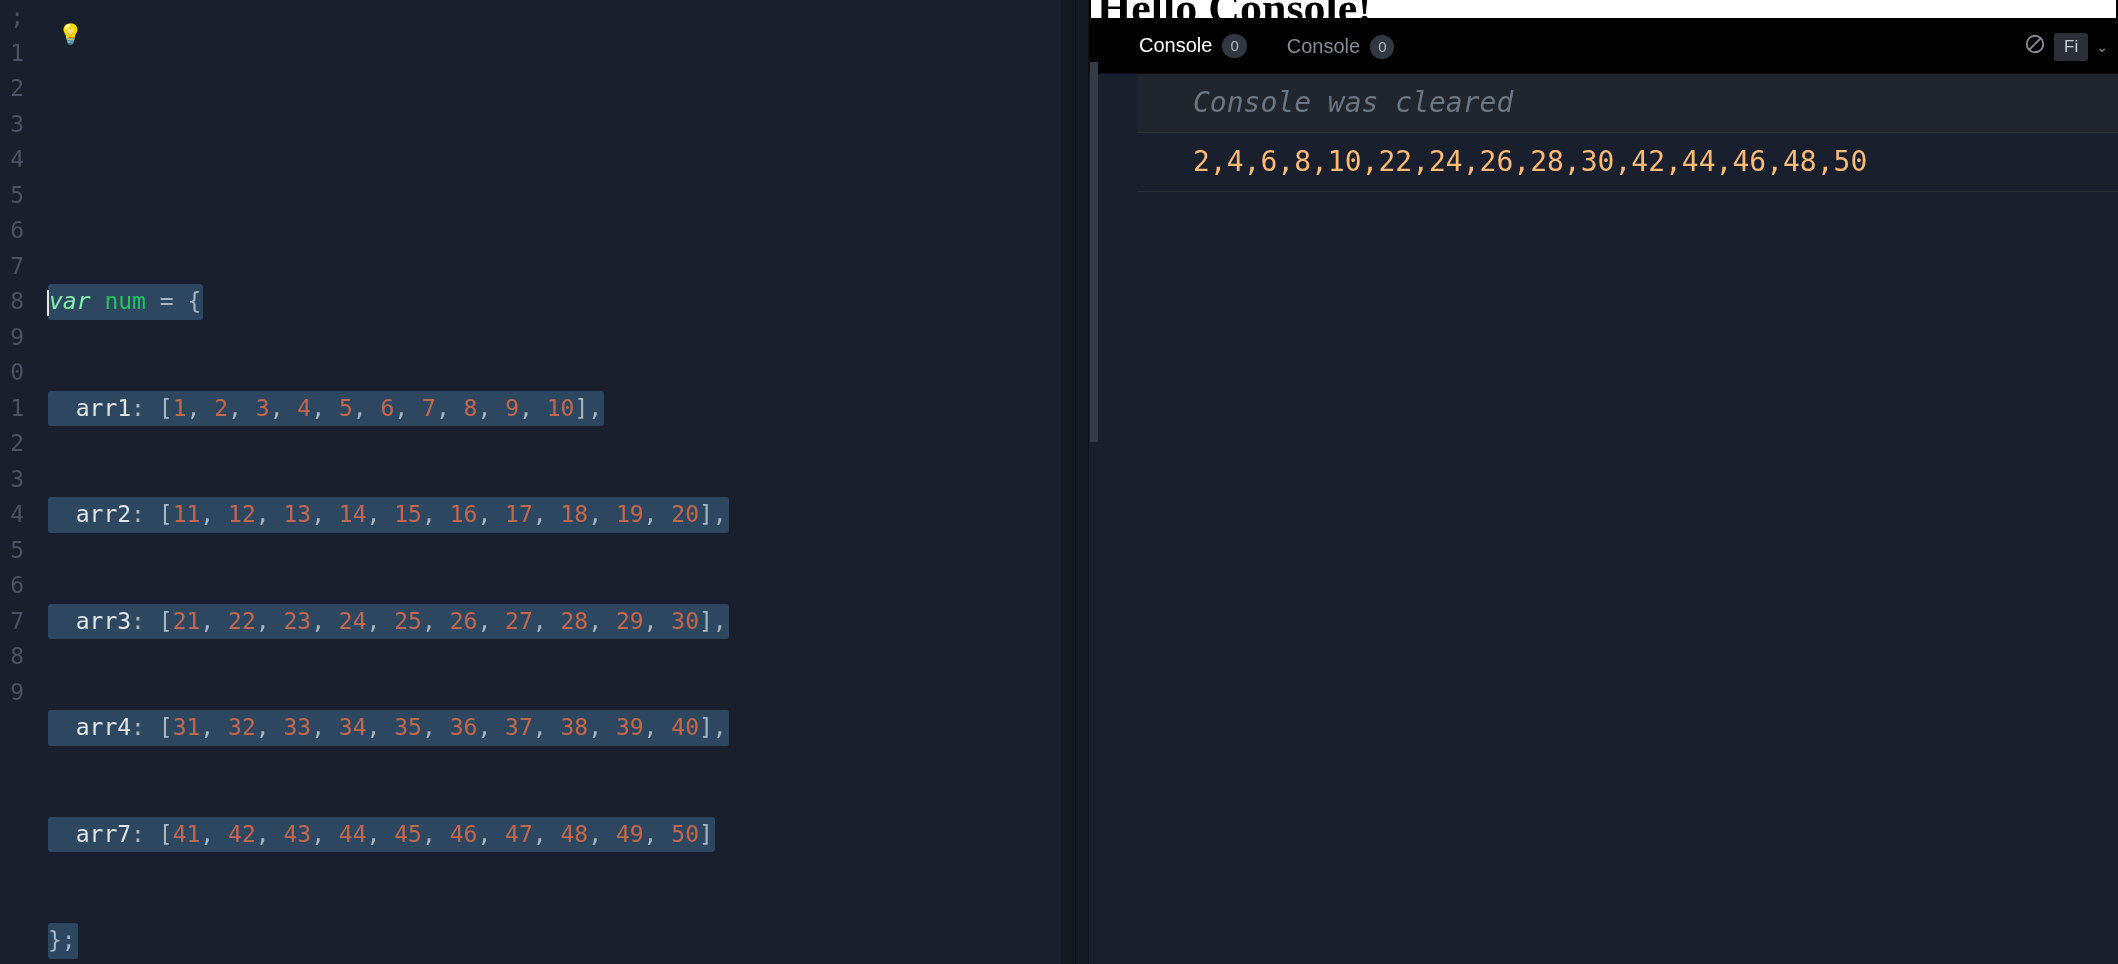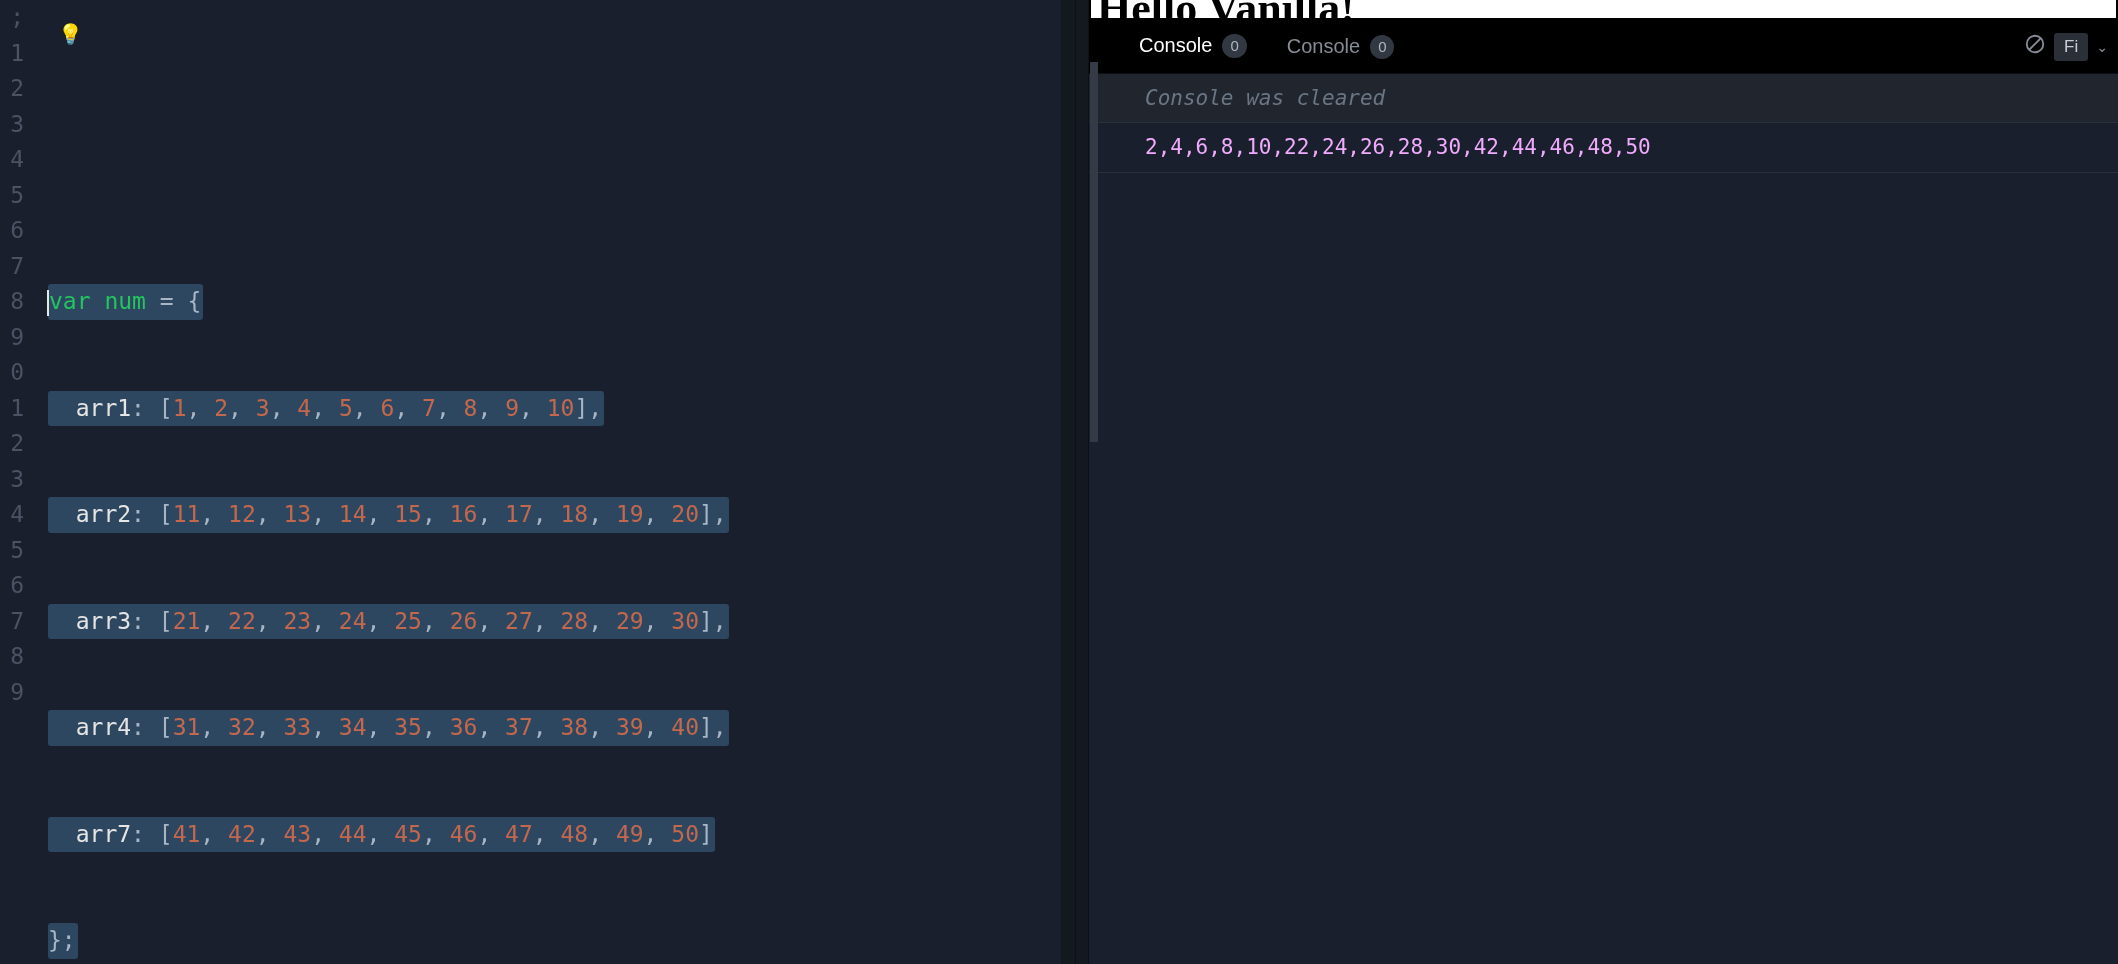--- a/index.html
+++ b/index.html
@@ -40,21 +40,21 @@
   }
   .line { height: 35.5px; display: flex; align-items: center; }
   .sel { background: #2d4761; border-radius: 3px; padding: 0 2px 0 0; display: inline; }
   .bulb {
     position: absolute;
     top: 22px;
     left: 58px;
     font-size: 20px;
     color: #f0c05a;
   }
-  .tok-kw { color: #22c55e; }
+  .tok-kw { color: #86efac; font-style: italic; }
   .tok-var { color: #22c55e; }
   .tok-prop { color: #e5e5e5; }
   .tok-punc { color: #a8b5c4; }
   .tok-num { color: #c4684d; }
   .tok-op { color: #a8b5c4; }
   .cursor {
     display: inline-block;
     width: 2px;
     height: 26px;
     background: #e6e6e6;
@@ -134,35 +134,36 @@
     background: #2a2f38;
     color: #c9ced6;
     padding: 4px 10px;
     font-size: 17px;
     border-radius: 3px;
     margin-right: 4px;
   }
   .chev { color: #868c96; font-size: 14px; padding: 0 10px 0 4px; }
   .console-body {
     flex: 1;
-    font-size: 21px;
+    font-size: 28px;
     overflow: hidden;
+    padding-left: 48px;
   }
   .console-row {
     padding: 10px 10px 10px 56px;
     border-bottom: 1px solid #2a2f38;
     line-height: 1.35;
   }
   .console-clear {
     color: #6b7684;
     font-style: italic;
     background: #20252e;
   }
   .console-out {
-    color: #f0abfc;
+    color: #fdba74;
     font-family: 'Menlo', 'Monaco', 'Consolas', monospace;
     word-break: break-all;
   }
   .right-scroll {
     position: absolute;
     left: 1px;
     top: 62px;
     width: 8px;
     height: 380px;
     background: #353b46;
@@ -225,21 +226,21 @@
     
     
     
   </div>
   <div class="mini-scroll"></div>
 </div>
 
 <div class="divider"></div>
 
 <div class="right-pane">
-  <div class="preview-strip">Hello Vanilla!</div>
+  <div class="preview-strip">Hello Console!</div>
 
   <div class="devtools-tabs">
     <div class="tab active">
       <span>Console</span>
       <span class="badge">0</span>
     </div>
     <div class="tab">
       <span>Console</span>
       <span class="badge">0</span>
     </div>

